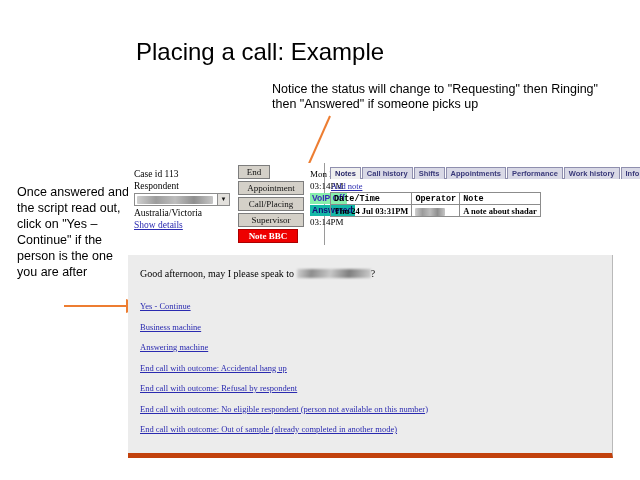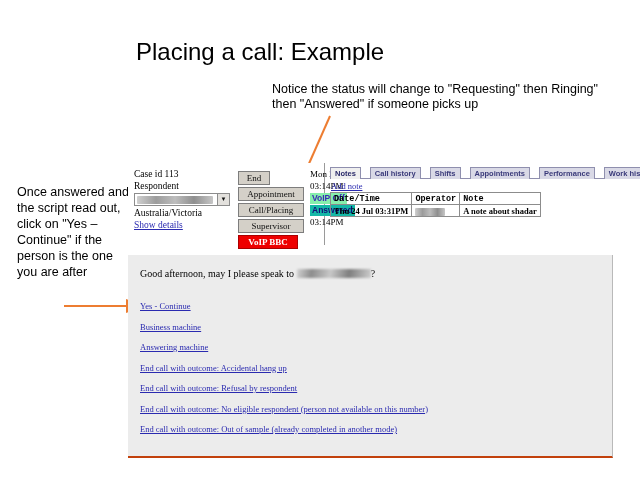--- a/index.html
+++ b/index.html
@@ -54,21 +54,21 @@
     width:96px;height:13px;border:1px solid #8c8c8c;background:#fff;
     margin:1px 0 2px 0;box-sizing:border-box;
   }
   .fake-select .sel-val{flex:1;padding:0 2px;}
   .fake-select .sel-arrow{
     width:11px;height:11px;background:#e3e1dd;border-left:1px solid #8c8c8c;
     display:flex;align-items:center;justify-content:center;font-size:6px;color:#111;
   }
   .link{color:#2a2ab0;text-decoration:underline;cursor:pointer;}
   
-  .btncol{position:absolute;left:110px;top:8px;width:74px;}
+  .btncol{position:absolute;left:110px;top:2px;width:74px;}
   .btn{
     display:block;box-sizing:border-box;
     background:#d4d0c8;border:1px solid #7d7d7d;
     font-family:"Liberation Serif", serif;font-size:9px;color:#111;
     padding:1px 3px;margin-bottom:2px;text-align:center;cursor:pointer;
   }
   .btn-end{width:32px;}
   .btn-wide{width:66px;}
   .btn-rec{background:#ee0000;color:#ffffff;border:1px solid #aa0000;width:60px;font-weight:bold;}
   
@@ -77,21 +77,21 @@
     font-family:"Liberation Serif", serif;font-size:9px;color:#000;line-height:12px;text-align:left;
   }
   .badge{
     display:inline-block;padding:0 2px;font-size:8.5px;font-weight:bold;
     font-family:"Liberation Sans", sans-serif;line-height:11px;
   }
   .badge-red{background:#86efac;color:#3a2ab5;}
   .badge-green{background:#14b8a6;color:#10107a;}
   
   .tabs-wrap{position:absolute;left:202px;top:4px;right:0;}
-  .tabs{display:flex;align-items:flex-end;gap:9px;}
+  .tabs{display:flex;align-items:flex-end;gap:1px;}
   .tab{
     background:#d9d9e6;border:1px solid #8f8fae;border-bottom:none;
     font-family:"Liberation Sans", sans-serif;font-size:7.5px;font-weight:bold;
     color:#3a3a7a;padding:1px 4px;cursor:pointer;white-space:nowrap;
   }
   .tab.active{background:#efefef;color:#2a2a6a;}
   .tabline{height:1px;background:#8f8fae;margin-top:-1px;}
   .addnote{
     font-family:"Liberation Serif", serif;font-size:8.5px;margin:2px 0 1px 1px;
   }
@@ -99,21 +99,21 @@
     border-collapse:collapse;font-family:"Liberation Serif", serif;font-size:8.5px;color:#000;
   }
   table.notes th,table.notes td{
     border:1px solid #8c8c8c;padding:0 3px;text-align:left;font-weight:bold;
     height:11px;white-space:nowrap;
   }
   table.notes th{font-weight:bold;font-family:Liberation Mono, monospace;}
   
   .panel-script{
     position:absolute;left:128px;top:255px;width:485px;height:203px;
-    background:#ececec;border-right:1px solid #b9b9b9;border-bottom:2px solid #c2410c;
+    background:#ececec;border-right:1px solid #b9b9b9;border-bottom:5px solid #c2410c;
     box-sizing:border-box;
   }
   .script-text{
     position:absolute;left:12px;top:12px;
     font-family:"Liberation Serif", serif;font-size:10px;color:#000;line-height:13px;
   }
   .script-links{position:absolute;left:12px;top:46px;}
   .script-link{
     display:block;font-family:"Liberation Serif", serif;font-size:8.5px;
     color:#2a2ab0;text-decoration:underline;margin-bottom:10.5px;cursor:pointer;white-space:nowrap;
@@ -158,21 +158,21 @@
       </div>
       <span class="lbl">Australia/Victoria</span>
       <span class="link">Show details</span>
     </div>
 
     <div class="btncol">
       <div class="btn btn-end">End</div>
       <div class="btn btn-wide">Appointment</div>
       <div class="btn btn-wide">Call/Placing</div>
       <div class="btn btn-wide">Supervisor</div>
-      <div class="btn btn-rec">VoIP BBC</div>
+      <div class="btn btn-rec">Note BBC</div>
     </div>
 
     <div class="statcol">
       <div>Mon 28 Jul</div>
       <div>03:14PM</div>
       <div><span class="badge badge-red">VoIP Off</span></div>
       <div><span class="badge badge-green">Answered</span></div>
       <div>03:14PM</div>
     </div>
 

